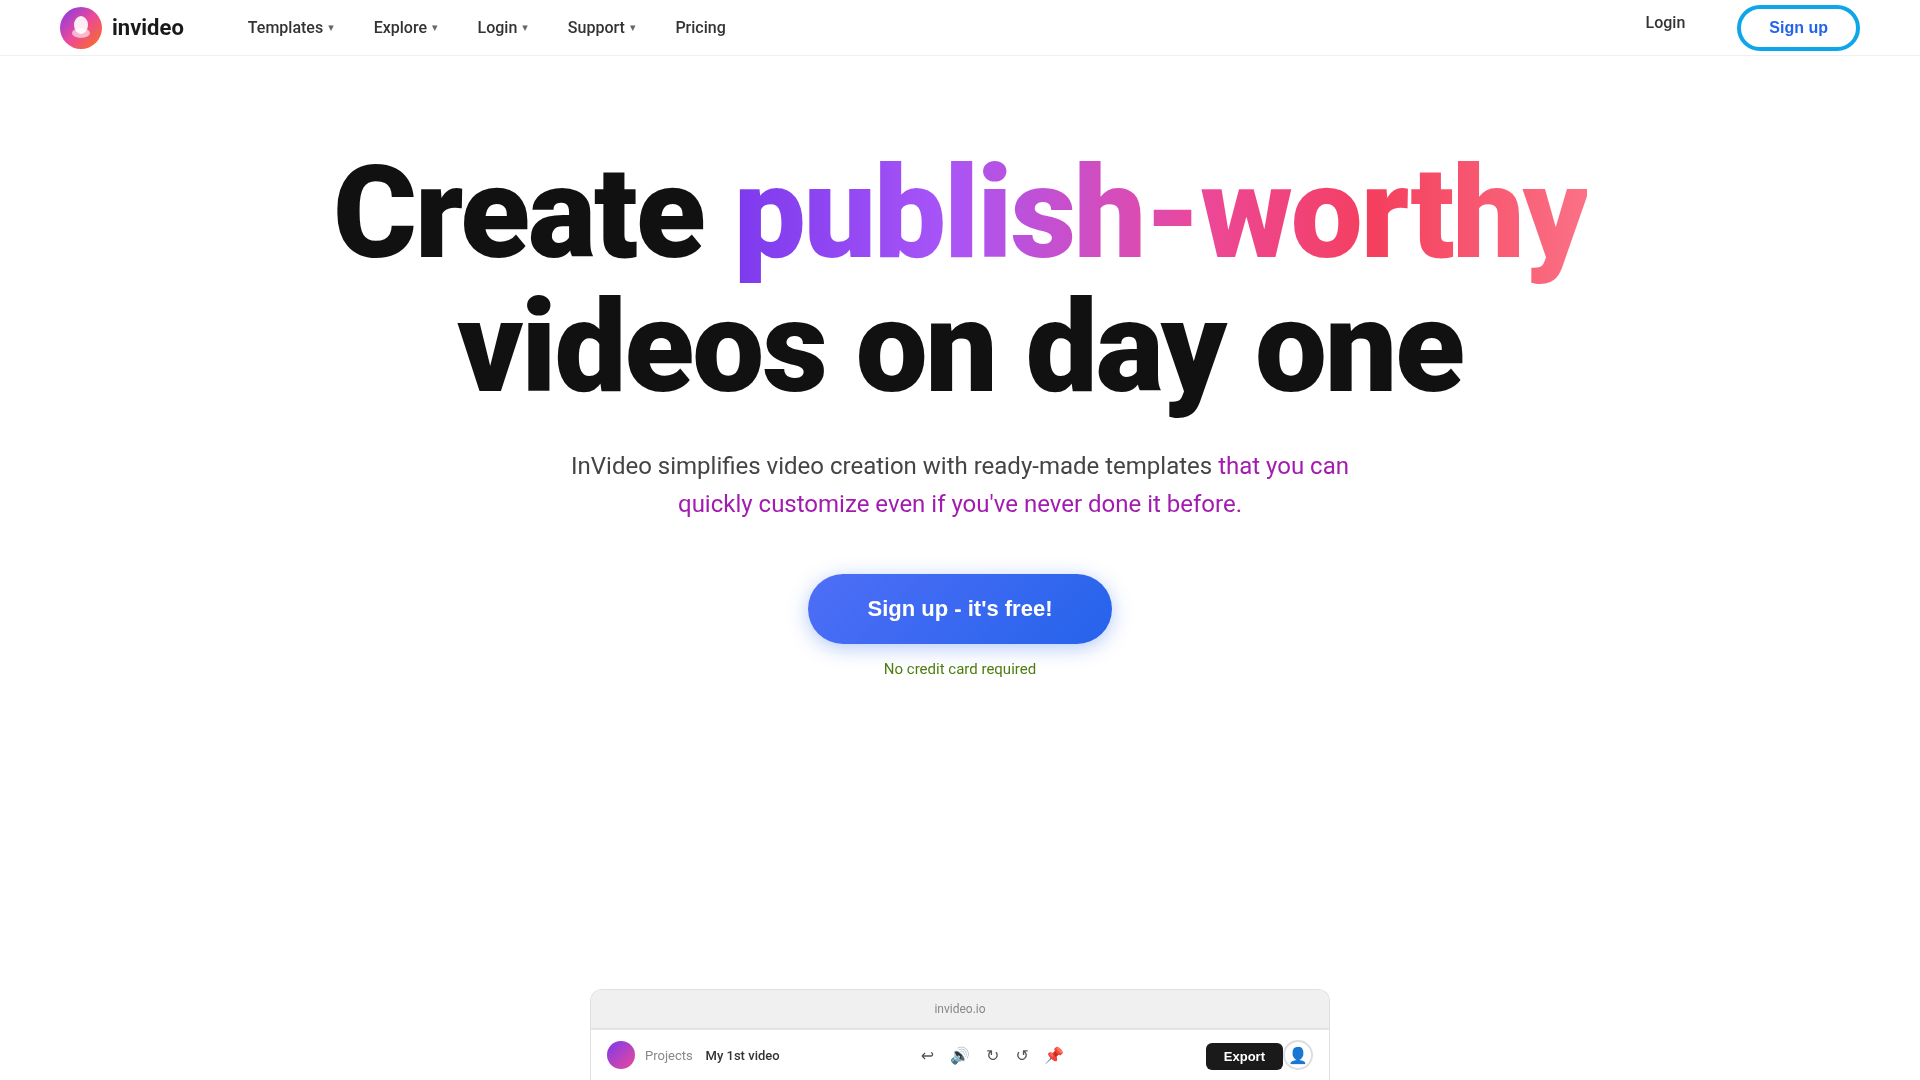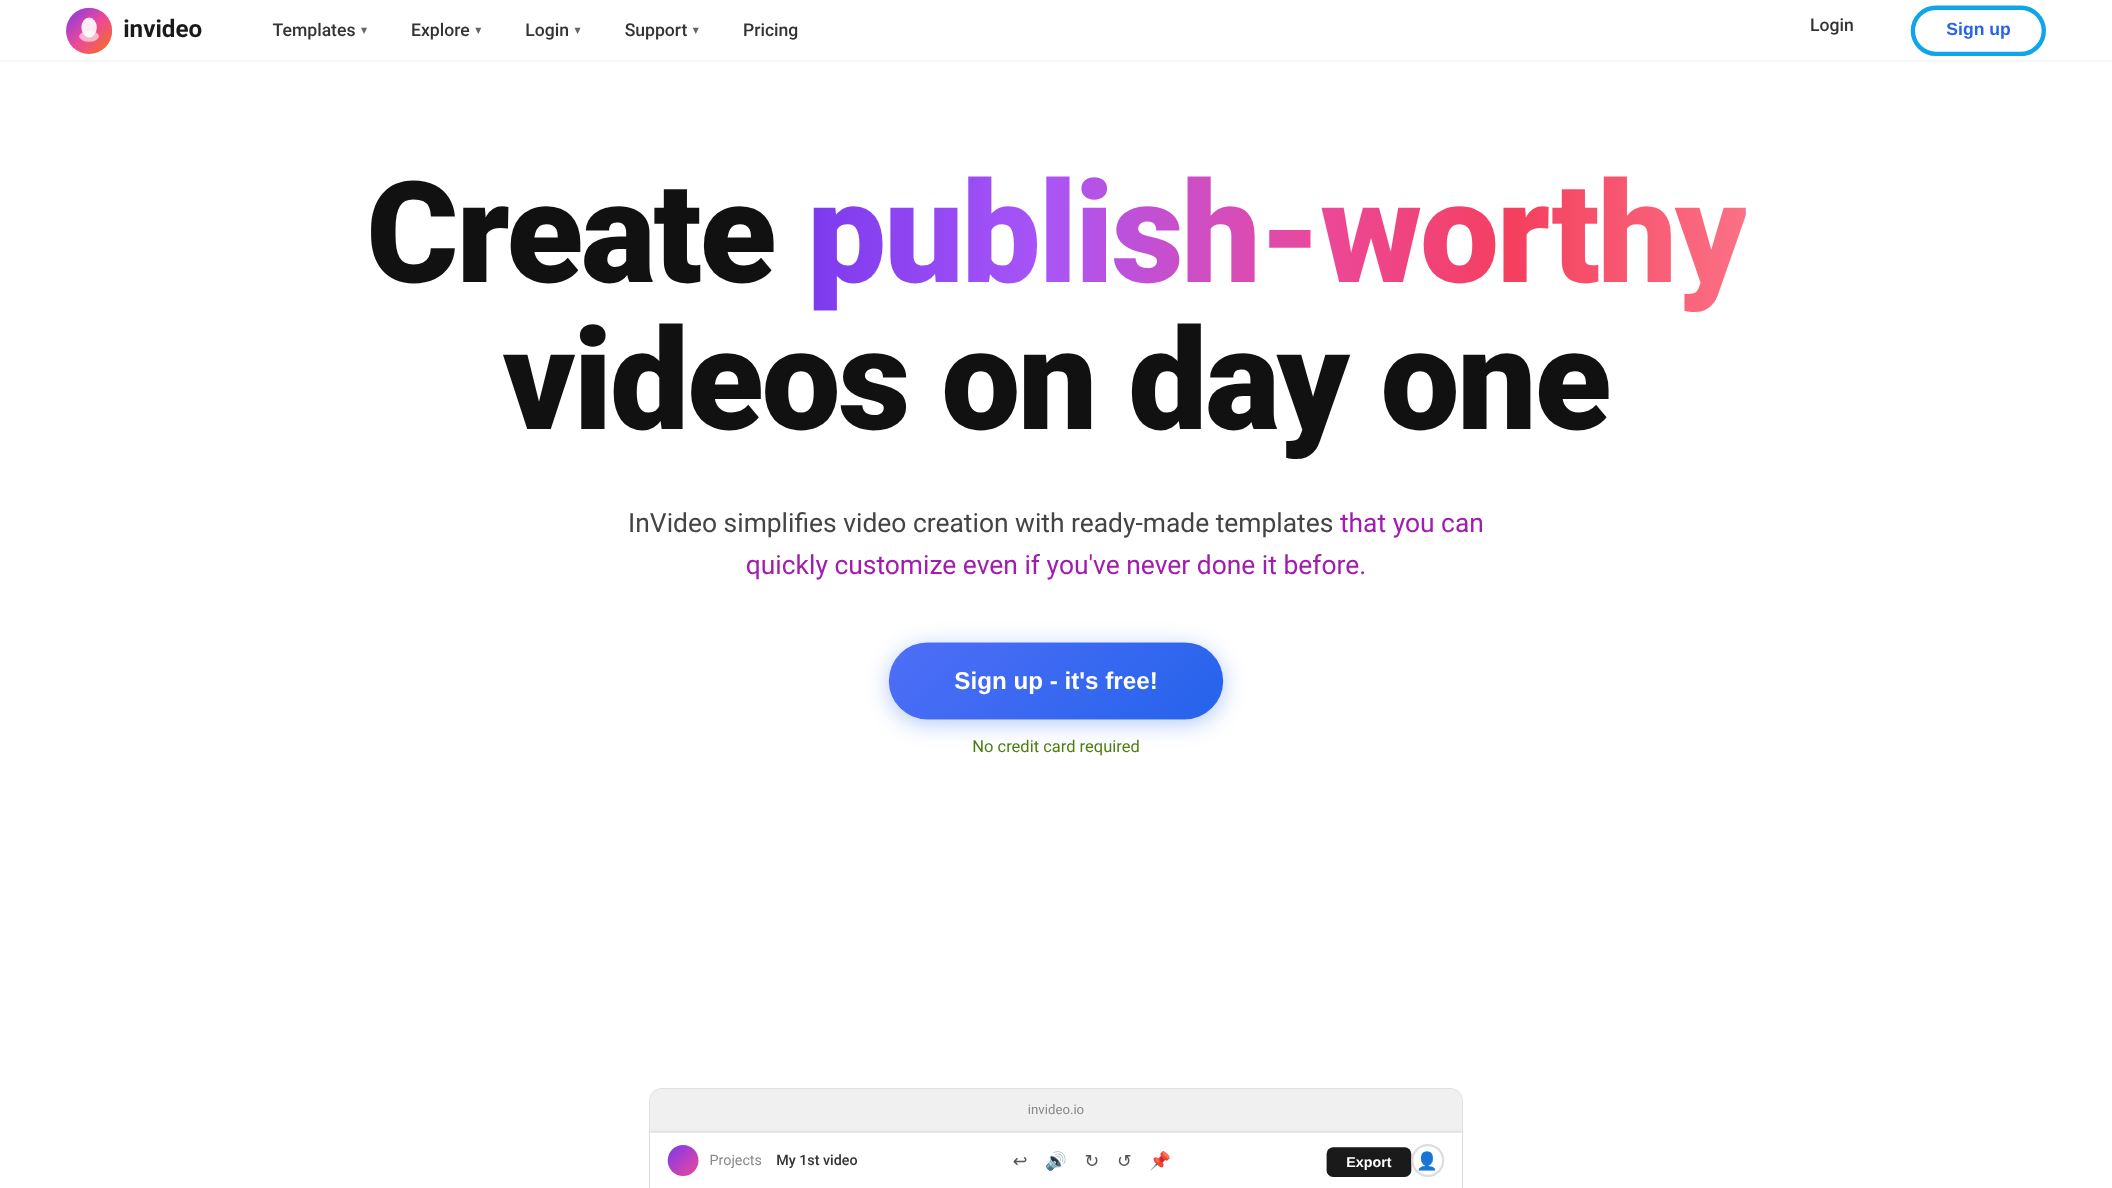--- a/index.html
+++ b/index.html
@@ -106,21 +106,21 @@
       align-items: center;
       text-align: center;
       padding: 90px 60px 60px;
     }
 
     .hero-headline {
       font-size: 128px;
       font-weight: 900;
       line-height: 1.05;
       letter-spacing: -2px;
-      margin-bottom: 42px;
+      margin-bottom: 32px;
       max-width: 1400px;
     }
 
     .hero-headline .black-text {
       color: #111111;
     }
 
     .hero-headline .gradient-text {
       background: linear-gradient(90deg, #7c3aed 0%, #a855f7 25%, #ec4899 55%, #f43f5e 75%, #fb7185 100%);
       -webkit-background-clip: text;

